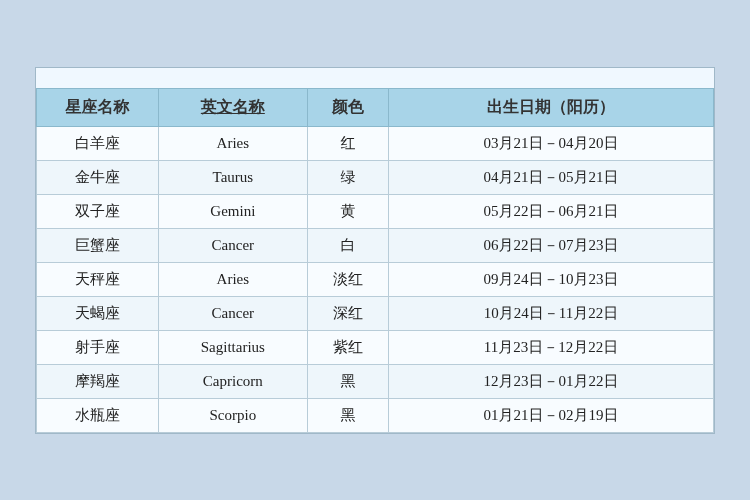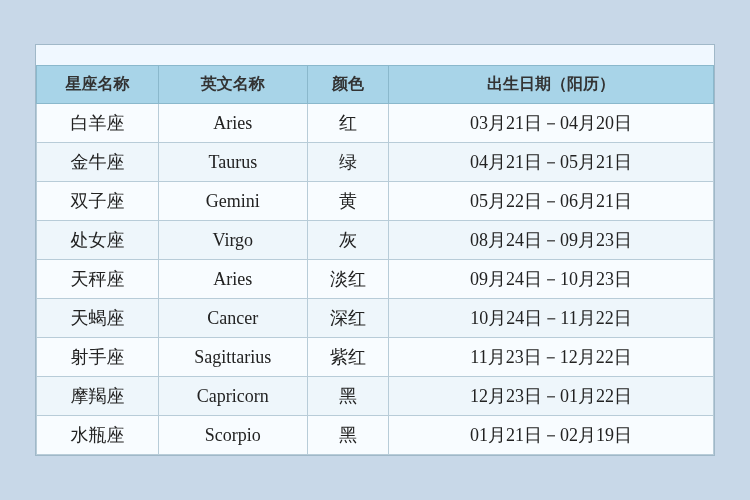--- a/index.html
+++ b/index.html
@@ -48,26 +48,26 @@
     }
 
     tbody tr:nth-child(even) {
       background-color: #eef6fb;
     }
 
     tbody td {
       border: 1px solid #b8ccd8;
       padding: 7px 12px;
       text-align: center;
-      font-size: 18px;
+      font-size: 15px;
       color: #222;
     }
 
     .col-chinese { width: 18%; }
-    .col-english { width: 22%; }
+    .col-english { width: 22%; text-decoration: underline; }
     .col-color   { width: 12%; }
     .col-date    { width: 48%; }
   </style>
 </head>
 <body>
 
 <div class="table-container">
   <table>
     <thead>
       <tr>
@@ -90,24 +90,24 @@
           <td>绿</td>
           <td>04月21日－05月21日</td>
         </tr>
         <tr>
           <td>双子座</td>
           <td>Gemini</td>
           <td>黄</td>
           <td>05月22日－06月21日</td>
         </tr>
         <tr>
-          <td>处女座</td>
-          <td>Virgo</td>
-          <td>灰</td>
-          <td>08月24日－09月23日</td>
+          <td>巨蟹座</td>
+          <td>Cancer</td>
+          <td>白</td>
+          <td>06月22日－07月23日</td>
         </tr>
         <tr>
           <td>天秤座</td>
           <td>Aries</td>
           <td>淡红</td>
           <td>09月24日－10月23日</td>
         </tr>
         <tr>
           <td>天蝎座</td>
           <td>Cancer</td>

